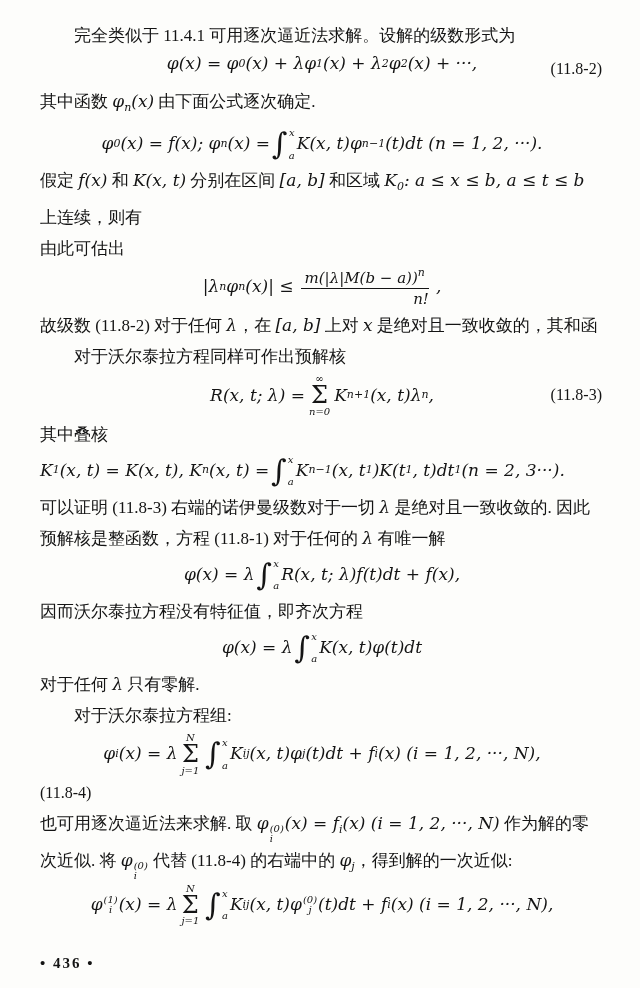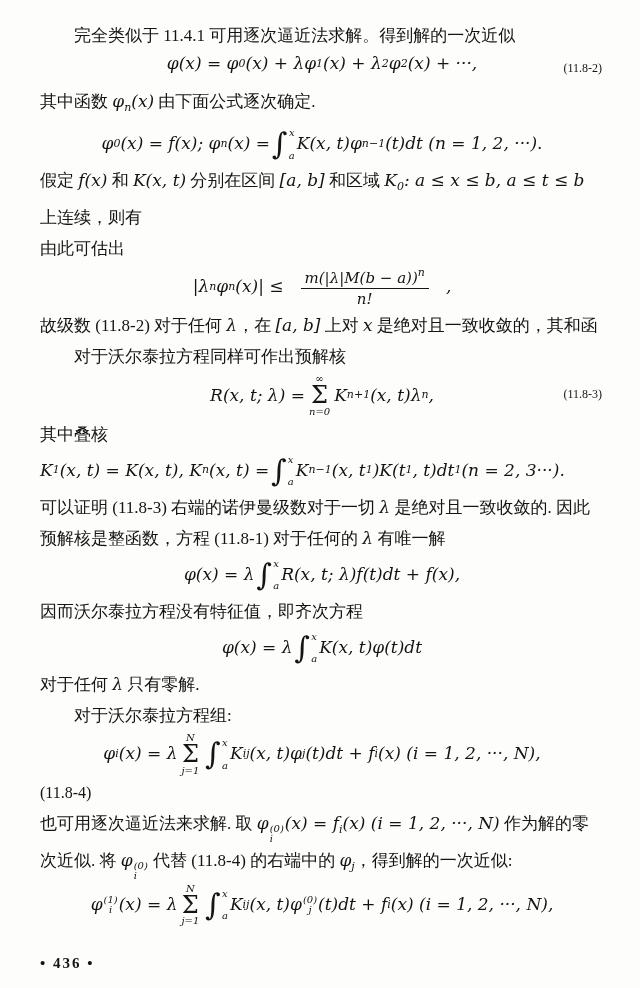--- a/index.html
+++ b/index.html
@@ -27,53 +27,53 @@
          font-family:"DejaVu Serif",serif; }
   .ss { display:inline-flex; flex-direction:column; line-height:1;
         font-size:10px; font-style:italic; vertical-align:-3px;
         font-family:"DejaVu Serif",serif; margin:0 1px; }
   .eq { position:relative; text-align:center; font-size:17px;
         margin:2px 0; line-height:1.15; min-height:31px;
         display:block; }
   .eq .inner { display:inline-flex; align-items:center; vertical-align:middle; }
   .eq.left { text-align:left; }
   .eqno { position:absolute; right:2px; top:50%; transform:translateY(-50%);
-          font-style:normal; font-size:12px;
+          font-style:normal; font-size:16px;
           font-family:"Liberation Serif",serif;text-align:center; }
   .eqno-line { text-align:left; padding-right:28px; font-size:16px;
                line-height:30px; font-family:"Liberation Serif",serif; }
   .intwrap { display:inline-flex; align-items:center; margin:0 2px;
              height:38px; vertical-align:middle; }
   .intsign { font-size:30px; line-height:1; font-style:normal;
              font-family:"DejaVu Serif",serif; }
   .lims { display:inline-flex; flex-direction:column;
           justify-content:space-between; height:34px;
           font-size:10px; font-style:italic; padding-left:1px;
           font-family:"DejaVu Serif",serif; }
   .sumwrap { display:inline-flex; flex-direction:column; align-items:center;
              margin:0 4px; vertical-align:middle; line-height:1;
              font-size:10px; font-style:italic;
              font-family:"DejaVu Serif",serif; }
   .sigma { font-size:24px; line-height:0.95; font-style:normal;
            font-family:"DejaVu Serif",serif; }
-  .frac { display:inline-flex; flex-direction:column; align-items:center;
-          vertical-align:middle; margin:0 17px; font-size:15px;
+  .frac { display:inline-flex; flex-direction:column; align-items:flex-end;
+          vertical-align:middle; margin:0 7px; font-size:15px;
           line-height:1.2; }
   .frac .fnum { border-bottom:1.5px solid #141414; padding:0 4px 1px; }
   .frac .fden { padding-top:1px; }
   .pageno { position:absolute; left:40px; bottom:16px;
             font-weight:bold; font-size:15px; letter-spacing:2px;
             font-family:"Liberation Serif",serif; }
 </style>
 </head>
 <body>
 
 <div class="page">
   <div class="content" id="content">
-      <div class="line indent"><span class="cn">完全类似于 11.4.1 可用逐次逼近法求解。得到解的一次近似</span></div>
+      <div class="line indent"><span class="cn">完全类似于 11.4.1 可用逐次逼近法求解。设解的级数形式为</span></div>
       <div class="eq"><span class="inner">
           <span class="mt">φ(x) = φ</span>
           <span class="sub">0</span>
           <span class="mt">(x) + λφ</span>
           <span class="sub">1</span>
           <span class="mt">(x) + λ</span>
           <span class="sup">2</span>
           <span class="mt">φ</span>
           <span class="sub">2</span>
           <span class="mt">(x) + ···,</span>

